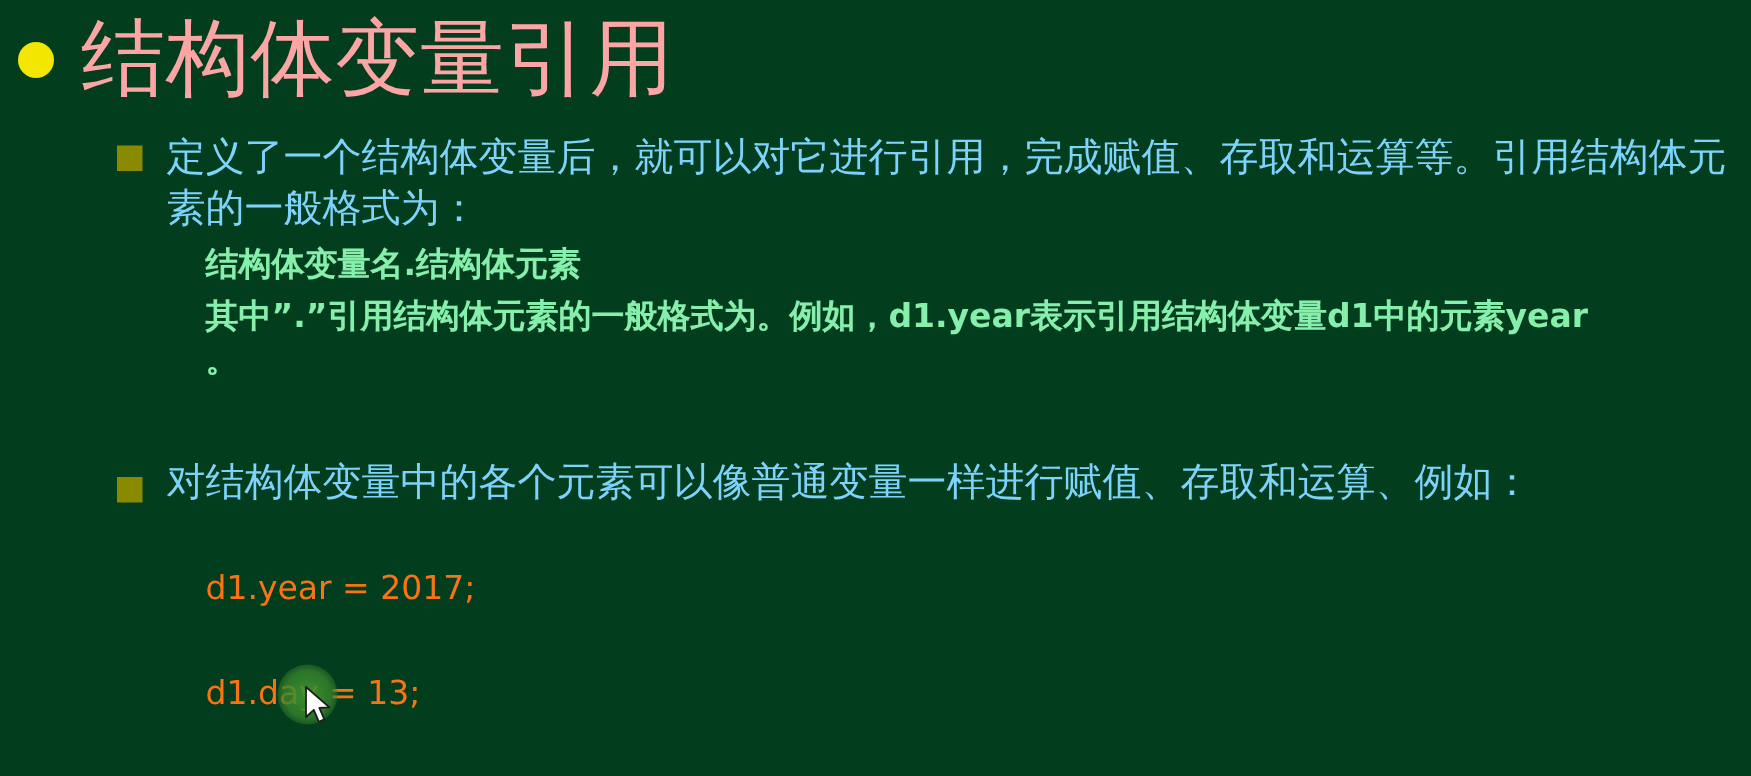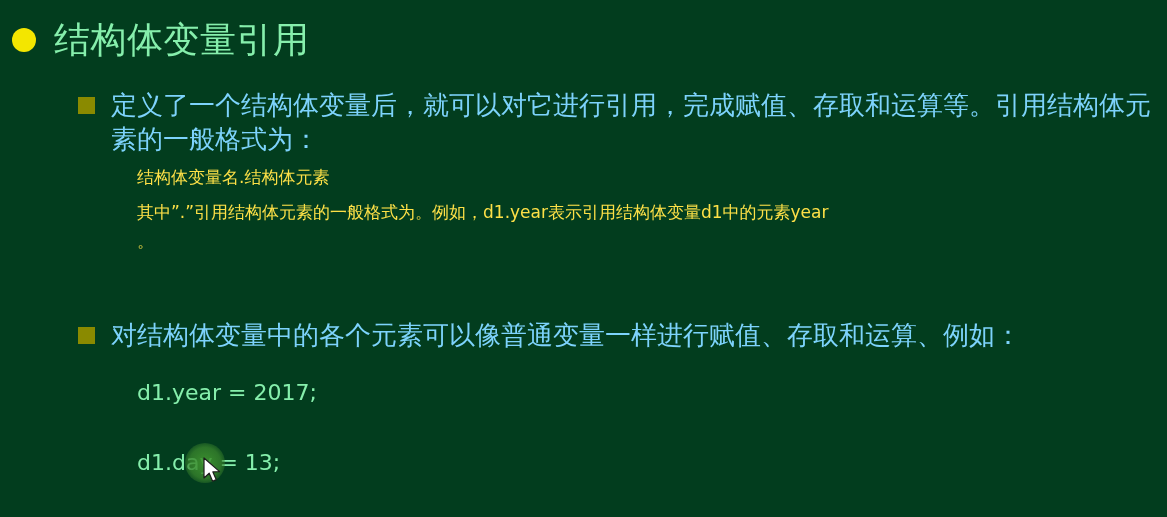--- a/index.html
+++ b/index.html
@@ -27,22 +27,22 @@
     gap: 18px;
   }
   .title-bullet {
     width: 24px;
     height: 24px;
     border-radius: 50%;
     background: #f3e600;
     flex: 0 0 auto;
   }
   .title-text {
-    color: #86efac;
-    font-size: 36px;
+    color: #fca5a5;
+    font-size: 56px;
     line-height: 44px;
     font-weight: 400;
     letter-spacing: 0.5px;
     white-space: nowrap;
   }
 
   
   .l2 {
     position: absolute;
     display: flex;
@@ -62,30 +62,30 @@
     line-height: 34px;
     font-weight: 400;
     max-width: 1040px;
     letter-spacing: 0px;
   }
 
   
   .l3 {
     position: absolute;
     left: 137px;
-    color: #fde047;
-    font-size: 17px;
+    color: #86efac;
+    font-size: 22px;
     line-height: 30px;
-    font-weight: 400;
+    font-weight: 700;
     max-width: 1020px;
   }
   .code {
     position: absolute;
     left: 137px;
-    color: #86efac;
+    color: #f97316;
     font-size: 22px;
     line-height: 35px;
     font-weight: 400;
     white-space: pre;
   }
 
   
   #cursor-wrap {
     position: absolute;
     left: 185px;
@@ -125,21 +125,21 @@
 
   <div class="l2" style="left:78px; top:88px; width:1075px;">
     <span class="l2-bullet"></span>
     <span class="l2-text">定义了一个结构体变量后，就可以对它进行引用，完成赋值、存取和运算等。引用结构体元素的一般格式为：</span>
   </div>
 
   <div class="l3" style="top:162px;">结构体变量名.结构体元素</div>
   <div class="l3" style="top:197px;">其中”.”引用结构体元素的一般格式为。例如，d1.year表示引用结构体变量d1中的元素year</div>
   <div class="l3" style="top:226px;">。</div>
 
-  <div class="l2" style="left:78px; top:318px; width:1075px;">
+  <div class="l2" style="left:78px; top:305px; width:1075px;align-items:center;">
     <span class="l2-bullet"></span>
     <span class="l2-text">对结构体变量中的各个元素可以像普通变量一样进行赋值、存取和运算、例如：</span>
   </div>
 
   <div class="code" style="top:375px;">d1.year = 2017;</div>
   <div class="code" style="top:445px;">d1.day = 13;</div>
 
   <div id="cursor-wrap">
     <div class="cursor-glow"></div>
     <svg class="cursor-arrow" width="20" height="28" viewBox="0 0 20 28">

